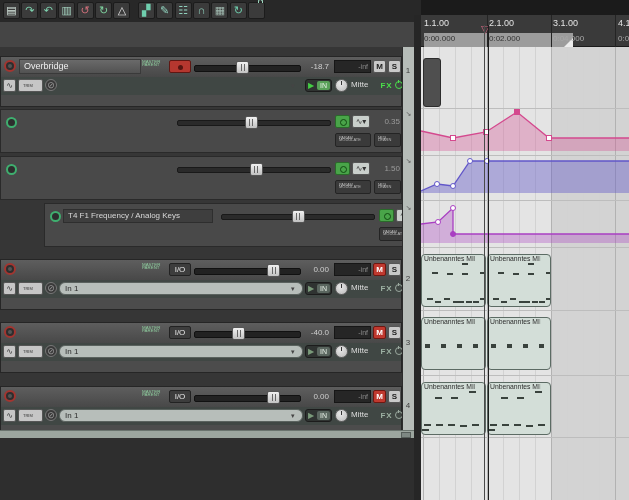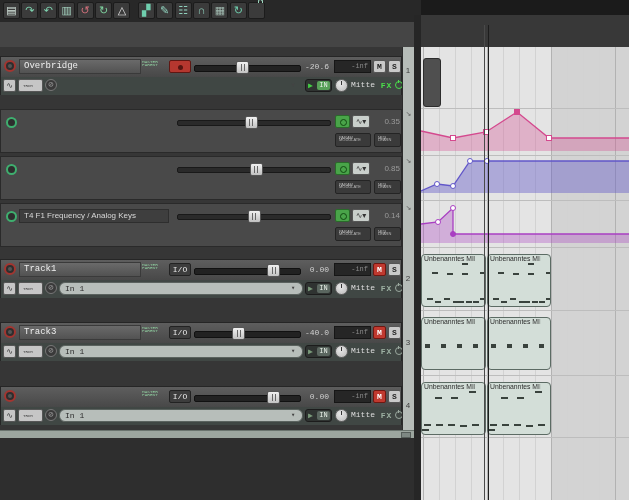--- a/index.html
+++ b/index.html
@@ -13,22 +13,22 @@
   .tb-btn{position:absolute;top:2px;width:17px;height:17px;background:#3b3b3b;
           border:1px solid #1c1c1c;border-radius:2px;box-sizing:border-box;
           text-align:center;font-size:11px;line-height:15px;cursor:pointer;}
   .lock-glyph{position:relative;width:7px;height:5px;background:#9fd9c2;margin:7px auto 0;}
   .lock-glyph::before{content:"";position:absolute;top:-4px;left:1px;width:3px;height:3px;
           border:1px solid #9fd9c2;border-bottom:none;border-radius:3px 3px 0 0;}
   .tcp-top{left:0;top:22px;width:414px;height:25px;background:#454545;border-bottom:1px solid #2a2a2a;}
 
   
   .tcp{left:0;top:47px;width:402px;height:383px;background:#363636;}
-  .track-block{position:absolute;left:0;width:402px;height:39px;border:1px solid #262626;
-               box-sizing:border-box;background:#4c4c4c;font-family:Liberation Mono, monospace;}
+  .track-block{position:absolute;left:0;width:402px;height:51px;border:1px solid #262626;
+               box-sizing:border-box;background:#4c4c4c;}
   .row1{position:absolute;left:0;top:0;width:100%;height:20px;
         background:linear-gradient(#5e5e5e,#484848);}
   .row2{position:absolute;left:0;top:20px;width:100%;height:18px;background:#404744;}
   .arm{position:absolute;width:12px;height:12px;border-radius:50%;background:#2e2e2e;
        border:2px solid #a33530;box-sizing:border-box;cursor:pointer;}
   .arm::after{content:"";position:absolute;left:2px;top:2px;width:4px;height:4px;border-radius:50%;background:#555;}
   .tname{position:absolute;left:18px;top:2px;width:122px;height:15px;
          background:linear-gradient(#6a6a6a,#525252);border:1px solid #3a3a3a;box-sizing:border-box;
          color:#eee;font-size:9px;line-height:13px;padding-left:4px;white-space:nowrap;overflow:hidden;}
   .mp{position:absolute;left:141px;top:3px;width:27px;height:14px;color:#8fce9f;
@@ -161,21 +161,21 @@
           <div class="arm" style="left: 3px; top: 3px;"></div>
           <div class="tname">Overbridge</div>
           <div class="mp">
             <div>MASTER</div>
             <div>PARENT</div>
           </div>
           <div class="rec-badge"></div>
           <div class="fader">
             <div class="handle" style="left: 41.4px;"></div>
           </div>
-          <div class="vol">-20.6</div>
+          <div class="vol">-18.7</div>
           <div class="meter">-inf</div>
           <div class="msbtn" style="left: 372px;">M</div>
           <div class="msbtn" style="left: 387px;">S</div>
         </div>
         <div class="row2">
           <div class="mini-btn" style="left: 2px; top: 2px; width: 13px; height: 13px; font-size: 8px; line-height: 12px;">∿</div>
           <div class="mini-btn" style="left: 17px; top: 2px; width: 25px; height: 13px;">
             <span class="tiny2" style="display: block; margin: 4px 0px 0px 4px;">TRIM</span>
           </div>
           <div class="circle-btn" style="left: 44px; top: 2px;">⊘</div>
@@ -186,21 +186,20 @@
           </div>
           <div class="knob"></div>
           <div class="pan-label">Mitte</div>
           <div class="fx-btn" style="color: rgb(74, 222, 74);">FX</div>
           <div class="pwr" style="color: rgb(74, 222, 74);"></div>
         </div>
       </div>
       <div class="track-block" style="top: 212px;">
         <div class="row1">
           <div class="arm" style="left: 3px; top: 3px;"></div>
-          <div class="tname">Track1</div>
           <div class="mp">
             <div>MASTER</div>
             <div>PARENT</div>
           </div>
           <div class="io-btn">I/O</div>
           <div class="fader">
             <div class="handle" style="left: 71.76px;"></div>
           </div>
           <div class="vol">0.00</div>
           <div class="meter">-inf</div>
@@ -221,21 +220,20 @@
           </div>
           <div class="knob"></div>
           <div class="pan-label">Mitte</div>
           <div class="fx-btn" style="color: rgb(156, 176, 162);">FX</div>
           <div class="pwr" style="color: rgb(154, 168, 158);"></div>
         </div>
       </div>
       <div class="track-block" style="top: 275px;">
         <div class="row1">
           <div class="arm" style="left: 3px; top: 3px;"></div>
-          <div class="tname">Track3</div>
           <div class="mp">
             <div>MASTER</div>
             <div>PARENT</div>
           </div>
           <div class="io-btn">I/O</div>
           <div class="fader">
             <div class="handle" style="left: 36.8px;"></div>
           </div>
           <div class="vol">-40.0</div>
           <div class="meter">-inf</div>
@@ -319,35 +317,35 @@
       </div>
       <div class="env-lane" style="top: 109px;">
         <div class="env-circle"></div>
         <div class="env-slider">
           <div class="handle" style="left: 72.28px;"></div>
         </div>
         <div class="env-pwr">
           <i></i>
         </div>
         <div class="env-shape">∿▾</div>
-        <div class="env-val">0.85</div>
+        <div class="env-val">1.50</div>
         <div class="env-sub" style="left: 334px; top: 23px; width: 36px; height: 14px;">
           <div class="tiny2" style="margin: 2px 0px 0px 3px;">
             <div>PARAM</div>
             <div>MODULATE</div>
           </div>
         </div>
         <div class="env-sub" style="left: 373px; top: 23px; width: 27px; height: 14px;">
           <div class="tiny2" style="margin: 2px 0px 0px 3px;">
             <div>MIDI</div>
             <div>LEARN</div>
           </div>
         </div>
       </div>
-      <div class="env-lane" style="top: 156px;">
+      <div class="env-lane" style="top: 156px; margin-left: 44px;">
         <div class="env-circle"></div>
         <div class="env-name">T4 F1 Frequency / Analog Keys</div>
         <div class="env-slider">
           <div class="handle" style="left: 69.5px;"></div>
         </div>
         <div class="env-pwr">
           <i></i>
         </div>
         <div class="env-shape">∿▾</div>
         <div class="env-val">0.14</div>
@@ -365,20 +363,36 @@
         </div>
       </div>
     </div>
   <div class="abs v-scroll"></div>
   <div class="abs h-strip">
     <span class="corner"></span>
   </div>
   <div class="abs below-dark"></div>
   <div class="abs divider"></div>
   <div class="abs arr-top"></div>
+  <div class="abs ruler">
+      <div class="sel-strip" style="left: 3px; width: 149px;"></div>
+      <div class="sel-end" style="left: 143px;"></div>
+      <div class="rl-beat" style="left: 3px;">1.1.00</div>
+      <div class="rl-time" style="left: 3px; color: rgb(51, 51, 51);">0:00.000</div>
+      <div class="rl-beat" style="left: 68px;">2.1.00</div>
+      <div class="rl-time" style="left: 68px; color: rgb(51, 51, 51);">0:02.000</div>
+      <div class="rl-beat" style="left: 132px;">3.1.00</div>
+      <div class="rl-time" style="left: 132px; color: rgb(168, 168, 168);">0:04.000</div>
+      <div class="rl-beat" style="left: 197px;">4.1</div>
+      <div class="rl-time" style="left: 197px; color: rgb(168, 168, 168);">0:0</div>
+      <div class="rl-sep" style="left: 66px;"></div>
+      <div class="rl-sep" style="left: 130px;"></div>
+      <div class="rl-sep" style="left: 194px;"></div>
+      <div class="play-marker" style="left: 60px;">▽</div>
+    </div>
   <div class="abs arrange">
       <div class="dark-zone" style="left: 130px; width: 78px;"></div>
       <div class="gl measure" style="left: 2px;"></div>
       <div class="gl" style="left: 18px;"></div>
       <div class="gl" style="left: 34px;"></div>
       <div class="gl" style="left: 50px;"></div>
       <div class="gl measure" style="left: 66px;"></div>
       <div class="gl" style="left: 82px;"></div>
       <div class="gl" style="left: 98px;"></div>
       <div class="gl" style="left: 114px;"></div>

